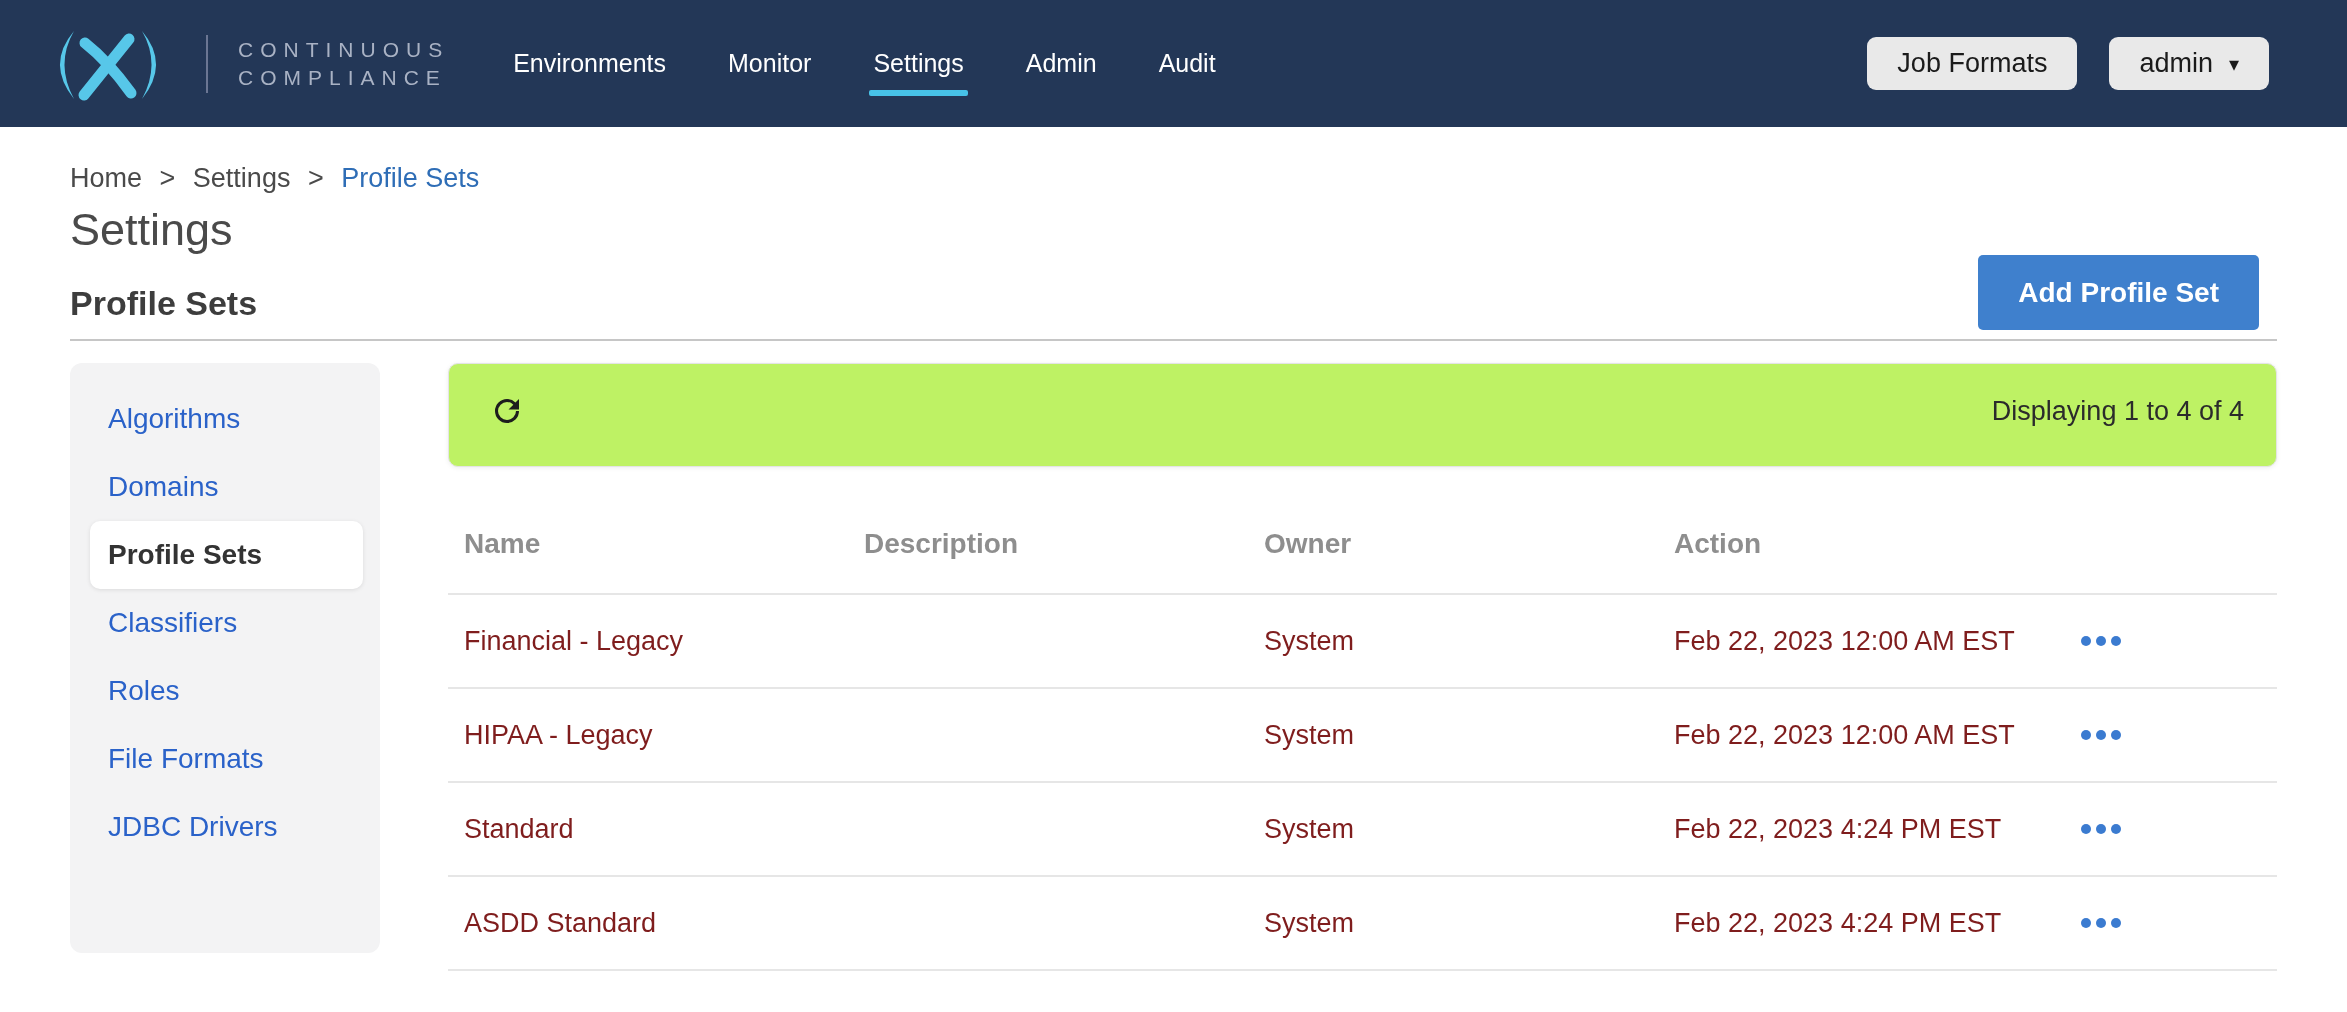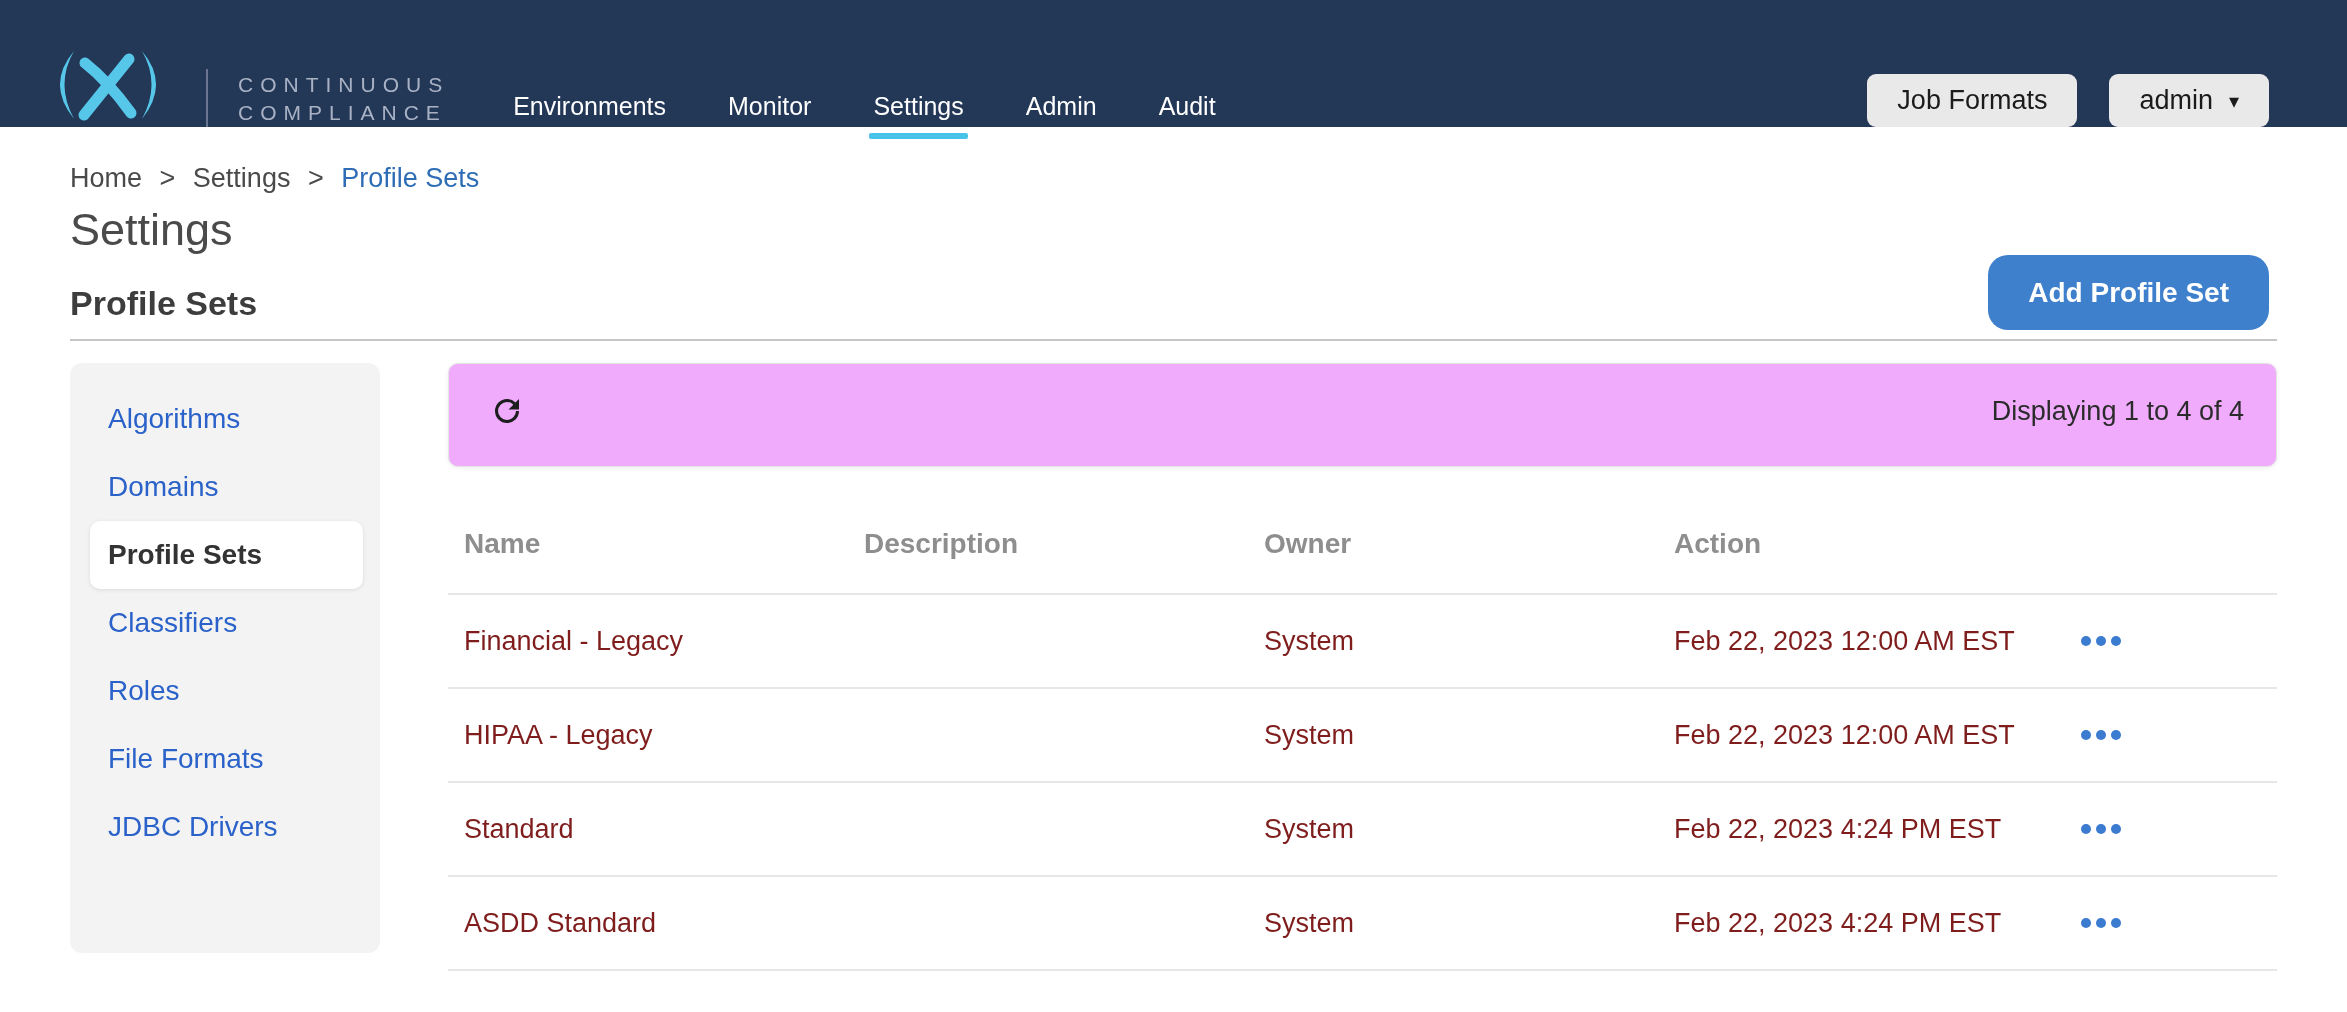--- a/index.html
+++ b/index.html
@@ -1,20 +1,20 @@
 <!DOCTYPE html>
 <html><head>
 <meta charset="utf-8">
 <style>
   * { margin:0; padding:0; box-sizing:border-box; }
   html,body { width:2347px; height:1012px; background:#ffffff; overflow:hidden;
               font-family:"Liberation Sans","DejaVu Sans",sans-serif; }
 
   
-  .navbar { height:127px; background:#233757; display:flex; align-items:flex-end;
+  .navbar { height:127px; background:#233757; display:flex; align-items:center;
             padding:0 78px 0 38px; }
   .logo-svg { width:138px; height:86px; display:block; }
   .brand-divider { width:2px; height:58px; background:#6b7693; margin:0 30px; }
   .brand-text { color:#a9b2c4; font-size:21px; letter-spacing:7px; line-height:28px;
                 font-weight:400; white-space:nowrap; }
   .nav-links { display:flex; align-items:center; gap:58px; margin-left:62px; }
   .nav-link { color:#ffffff; font-size:25px; font-weight:500; cursor:pointer;
               position:relative; padding:6px 2px; white-space:nowrap; }
   .nav-link.active::after { content:""; position:absolute; left:-2px; right:-2px;
               bottom:-12px; height:6px; background:#47c2e8; border-radius:2px; }
@@ -27,39 +27,39 @@
 
   
   .page { position:relative; padding:0 70px; }
   .breadcrumb { margin-top:36px; font-size:27px; color:#4a4a4a; }
   .breadcrumb .crumb { color:#4a4a4a; cursor:pointer; }
   .breadcrumb .sep { margin:0 10px; color:#4a4a4a; }
   .breadcrumb .crumb.current { color:#2e6db6; cursor:default; }
   .page-title { font-size:45px; font-weight:400; color:#4a4a4a; margin-top:10px; }
   .section-title { font-size:34px; font-weight:700; color:#3d3d3d; margin-top:28px; }
   .title-divider { height:2px; background:#c6c6c6; border:none; margin-top:16px; }
-  .add-btn { position:absolute; top:92px; right:78px; height:75px; padding:0 40px;
+  .add-btn { position:absolute; top:92px; right:88px; height:75px; padding:0 40px;
              background:#3f80cd; color:#ffffff; font-size:28px; font-weight:700;
-             border:none; border-radius:20px; cursor:pointer; font-family:inherit; }
+             border:none; border-radius:5px; cursor:pointer; font-family:inherit; }
 
   
   .content { display:flex; margin-top:22px; gap:68px; }
 
   .sidebar { width:310px; background:#f3f3f4; border-radius:12px; padding:22px 0;
              height:590px; flex:none; }
   .side-item { height:68px; display:flex; align-items:center; padding-left:38px;
                font-size:28px; color:#2a62c9; cursor:pointer; }
   .side-item.active { background:#ffffff; border-radius:10px; margin:0 17px 0 20px;
                padding-left:18px; color:#333333; font-weight:700;
                box-shadow:0 1px 4px rgba(0,0,0,0.10); cursor:default; }
 
   .main { flex:1; min-width:0; }
 
   
-  .toolbar { height:104px; background:#f0abfc; border:1px solid #e4e4e4;
+  .toolbar { height:104px; background:#bef264; border:1px solid #e4e4e4;
              border-radius:10px; box-shadow:0 1px 5px rgba(0,0,0,0.07);
              display:flex; align-items:center; padding:0 32px 8px 38px; }
   .refresh-btn { width:40px; height:40px; border:none; background:none; cursor:pointer;
                  display:flex; align-items:center; justify-content:center; padding:0; }
   .refresh-btn svg { width:36px; height:36px; fill:#1d1d1d; }
   .paging { margin-left:auto; font-size:27px; color:#2b2b2b; }
 
   
   .tbl-header, .tbl-row { display:grid;
       grid-template-columns:400px 400px 410px 405px 1fr;

